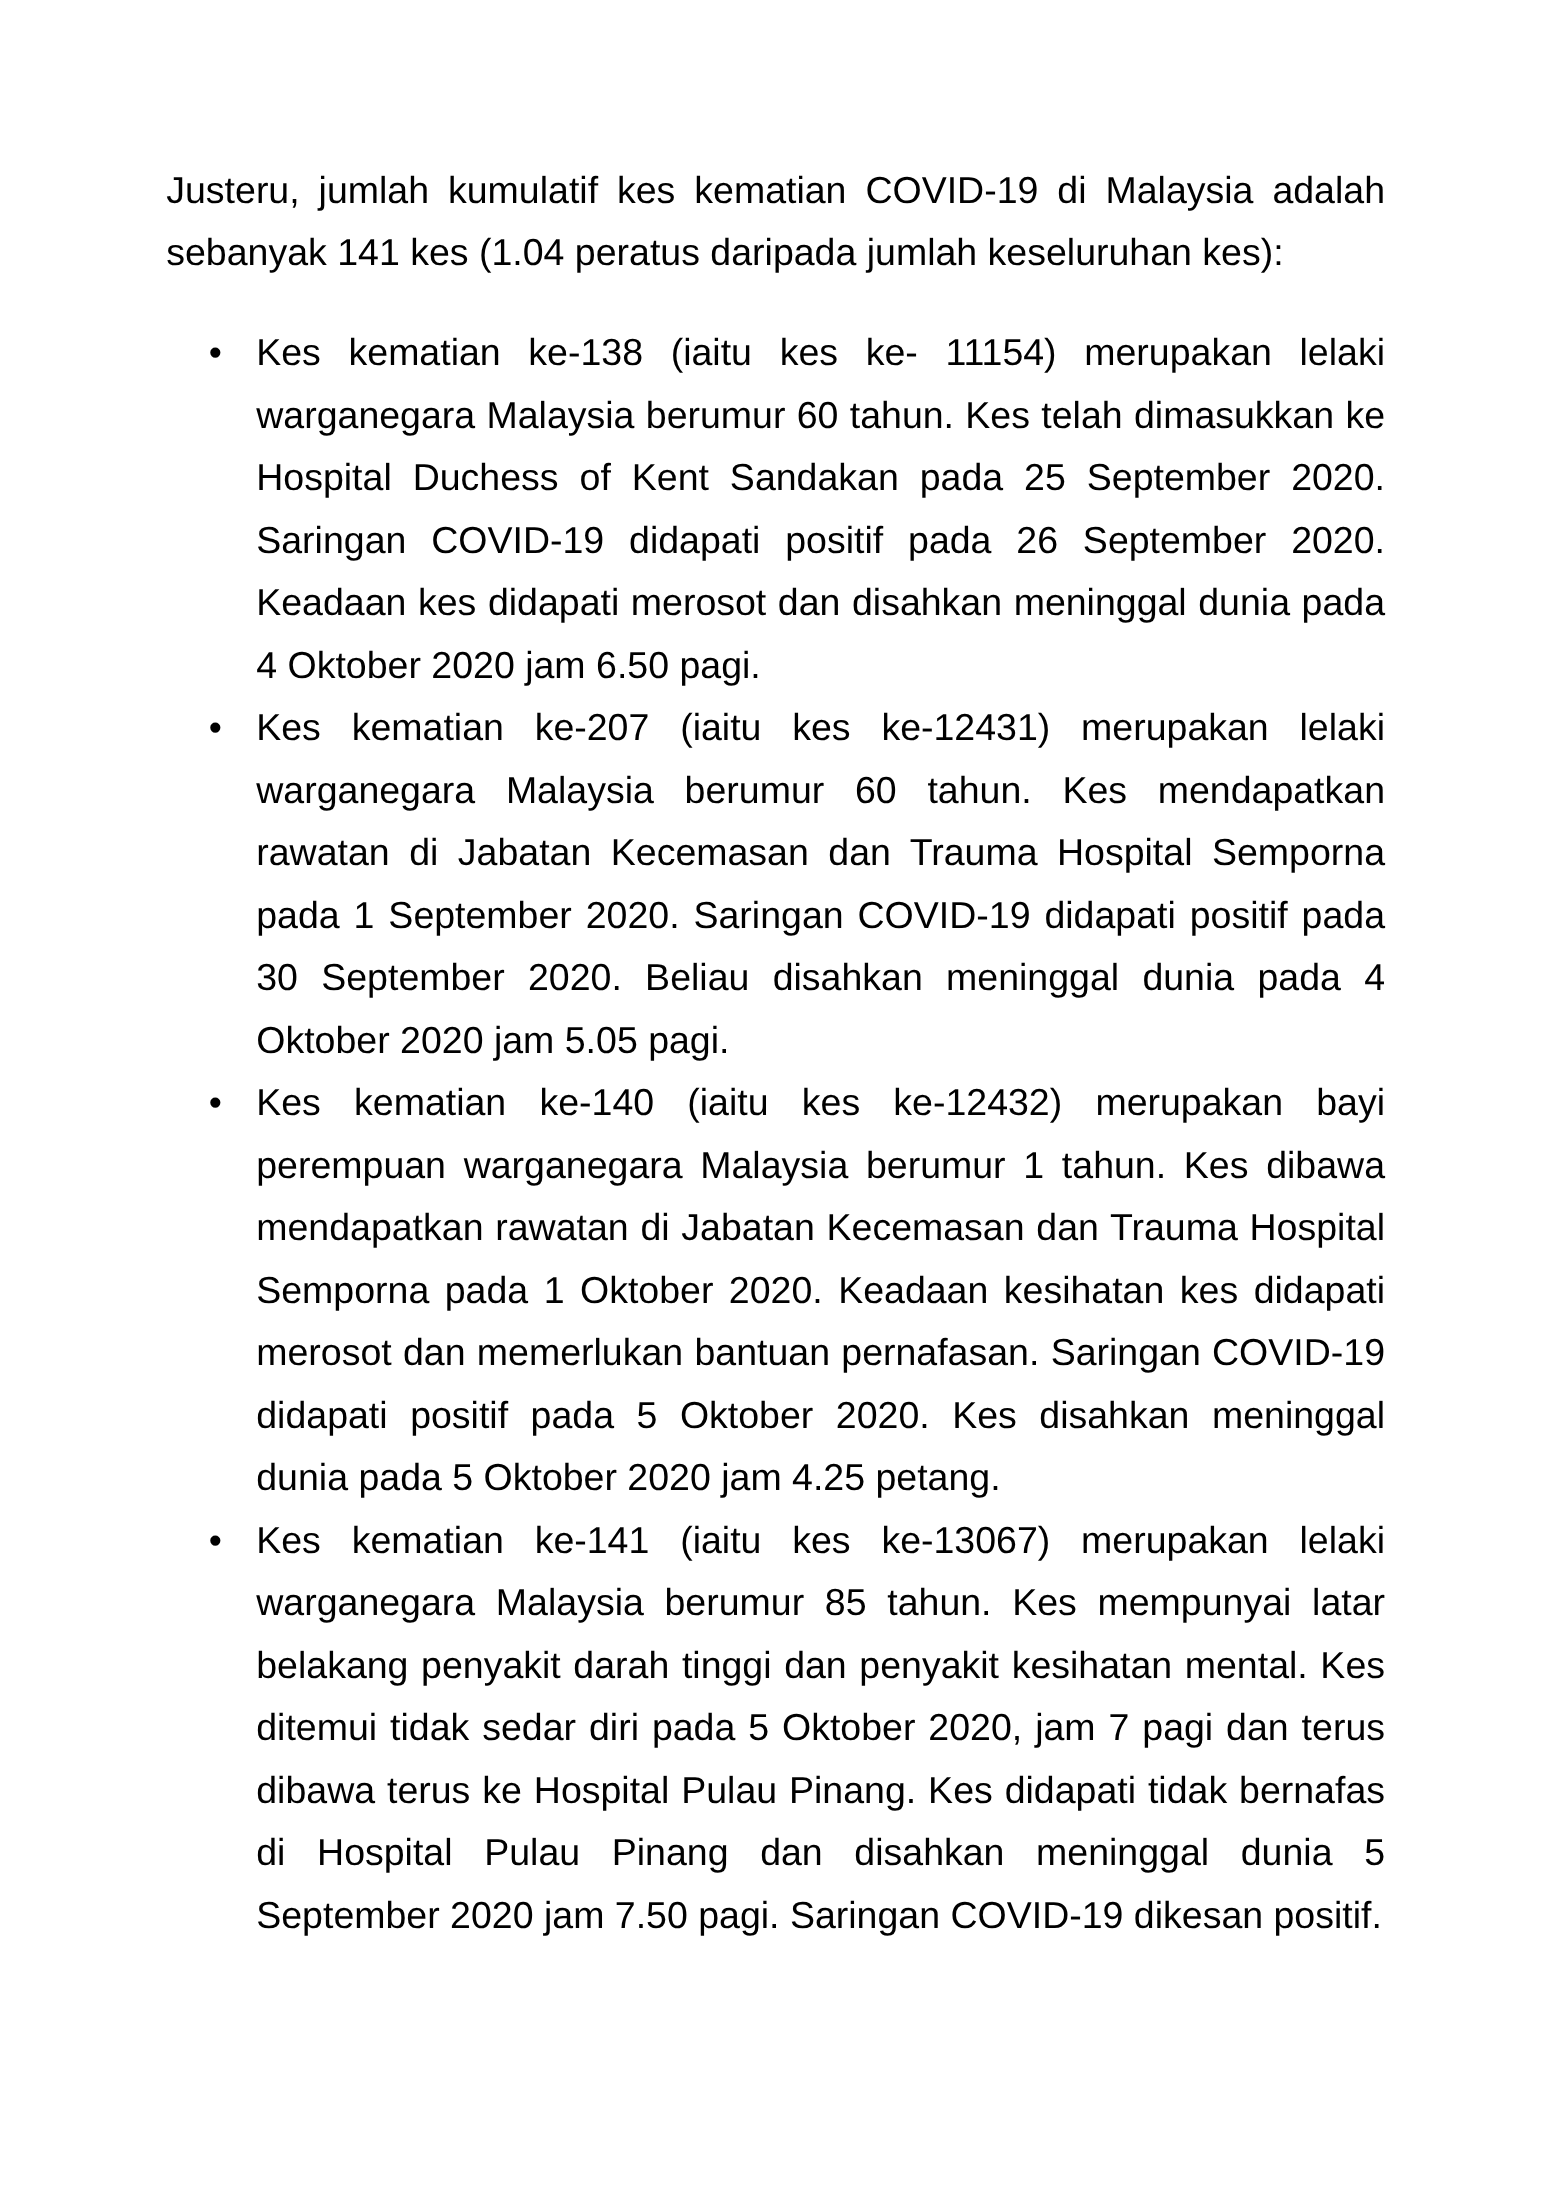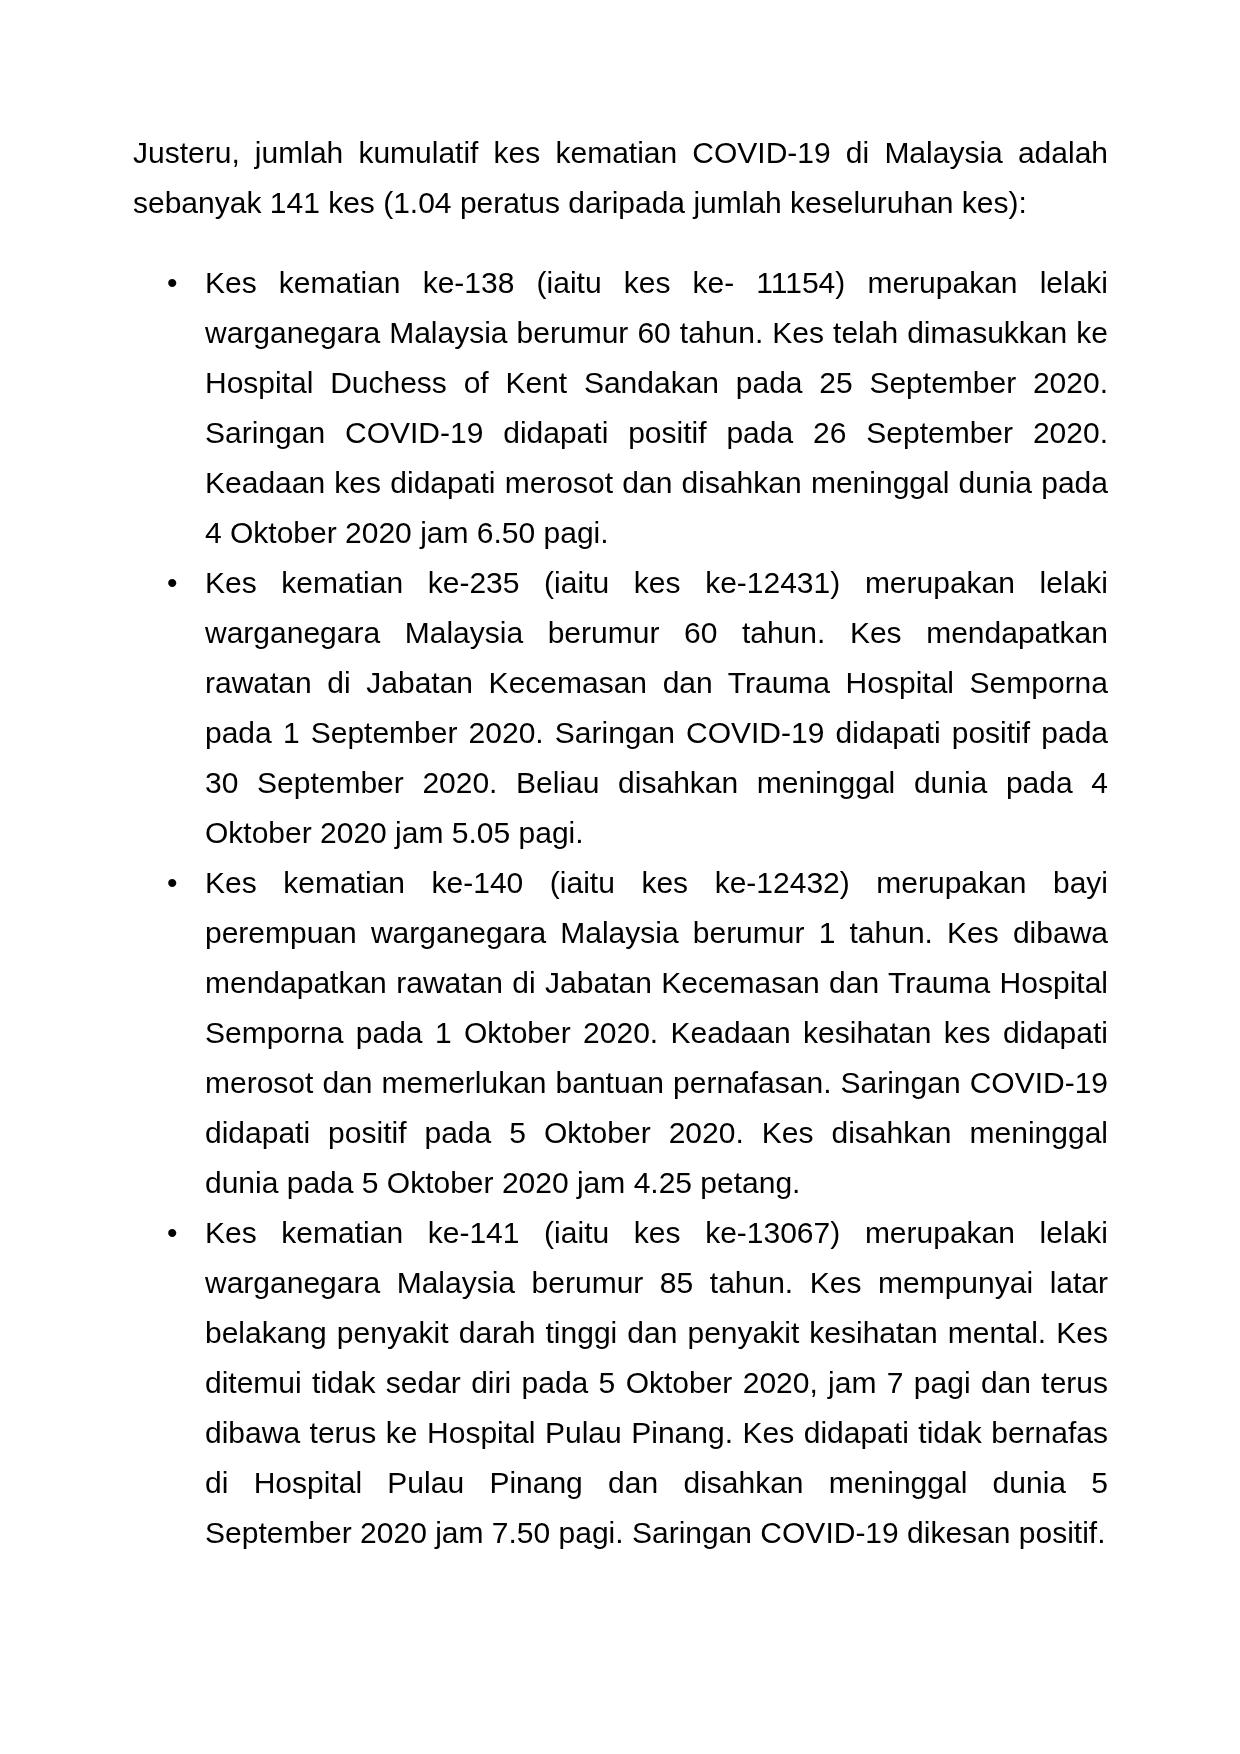--- a/index.html
+++ b/index.html
@@ -60,21 +60,21 @@
 
   <p class="intro">Justeru, jumlah kumulatif kes kematian COVID-19 di Malaysia adalah sebanyak 141 kes (1.04 peratus daripada jumlah keseluruhan kes):</p>
 
   <ul class="case-list">
 
     <li>
       <span class="bullet">•</span><span class="case-title">Kes kematian ke-138</span><span> (iaitu kes ke- 11154) merupakan lelaki warganegara Malaysia berumur 60 tahun. Kes telah dimasukkan ke Hospital Duchess of Kent Sandakan pada 25 September 2020. Saringan COVID-19 didapati positif pada 26 September 2020. Keadaan kes didapati merosot dan disahkan meninggal dunia pada 4 Oktober 2020 jam 6.50 pagi.</span>
     </li>
 
     <li>
-      <span class="bullet">•</span><span class="case-title">Kes kematian ke-235</span><span> (iaitu kes ke-12431) merupakan lelaki warganegara Malaysia berumur 60 tahun. Kes mendapatkan rawatan di Jabatan Kecemasan dan Trauma Hospital Semporna pada 1 September 2020.  Saringan COVID-19 didapati positif pada 30 September 2020. Beliau disahkan meninggal dunia pada 4 Oktober 2020 jam 5.05 pagi.</span>
+      <span class="bullet">•</span><span class="case-title">Kes kematian ke-207</span><span> (iaitu kes ke-12431) merupakan lelaki warganegara Malaysia berumur 60 tahun. Kes mendapatkan rawatan di Jabatan Kecemasan dan Trauma Hospital Semporna pada 1 September 2020.  Saringan COVID-19 didapati positif pada 30 September 2020. Beliau disahkan meninggal dunia pada 4 Oktober 2020 jam 5.05 pagi.</span>
     </li>
 
     <li>
       <span class="bullet">•</span><span class="case-title">Kes kematian ke-140</span><span> (iaitu kes ke-12432) merupakan bayi perempuan warganegara Malaysia berumur 1 tahun. Kes dibawa mendapatkan rawatan di Jabatan Kecemasan dan Trauma Hospital Semporna pada 1 Oktober 2020. Keadaan kesihatan kes didapati merosot dan memerlukan bantuan pernafasan. Saringan COVID-19 didapati positif pada 5 Oktober 2020. Kes disahkan meninggal dunia pada 5 Oktober 2020 jam 4.25 petang.</span>
     </li>
 
     <li>
       <span class="bullet">•</span><span class="case-title">Kes kematian ke-141</span><span> (iaitu kes ke-13067) merupakan lelaki warganegara Malaysia berumur 85 tahun. Kes mempunyai latar belakang penyakit darah tinggi dan penyakit kesihatan mental. Kes ditemui tidak sedar diri pada 5 Oktober 2020, jam 7 pagi dan terus dibawa terus ke Hospital Pulau Pinang. Kes didapati tidak bernafas di Hospital Pulau Pinang dan disahkan meninggal dunia 5 September 2020 jam 7.50 pagi. Saringan COVID-19 dikesan positif.</span>
     </li>
 

